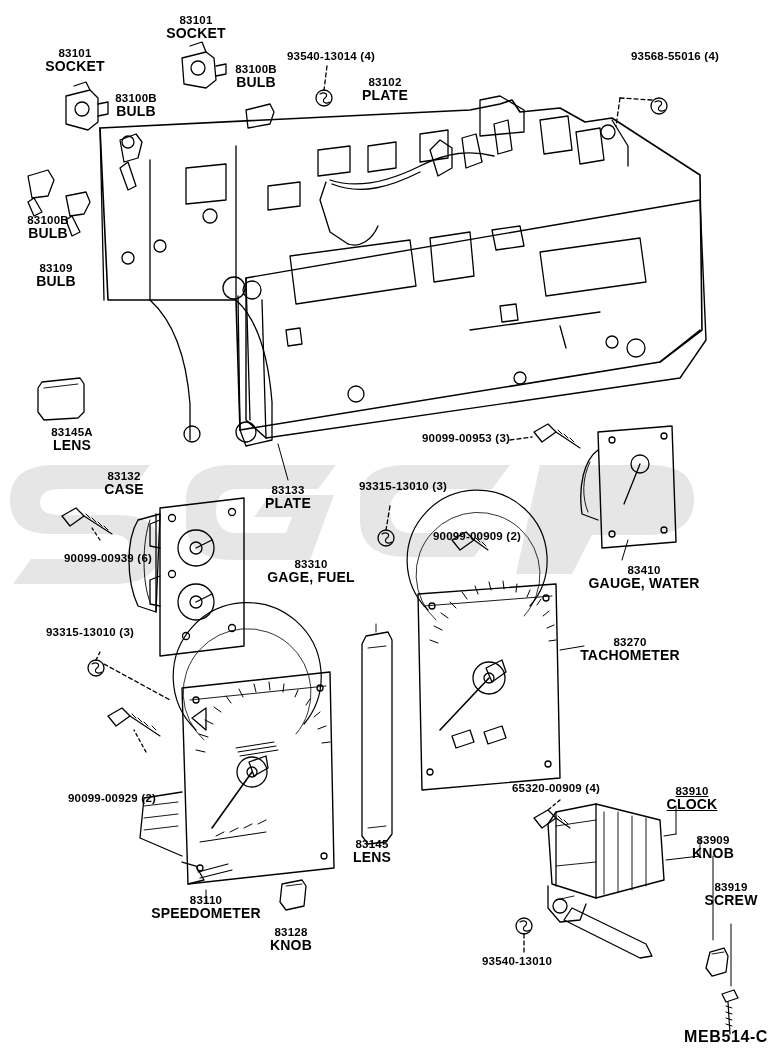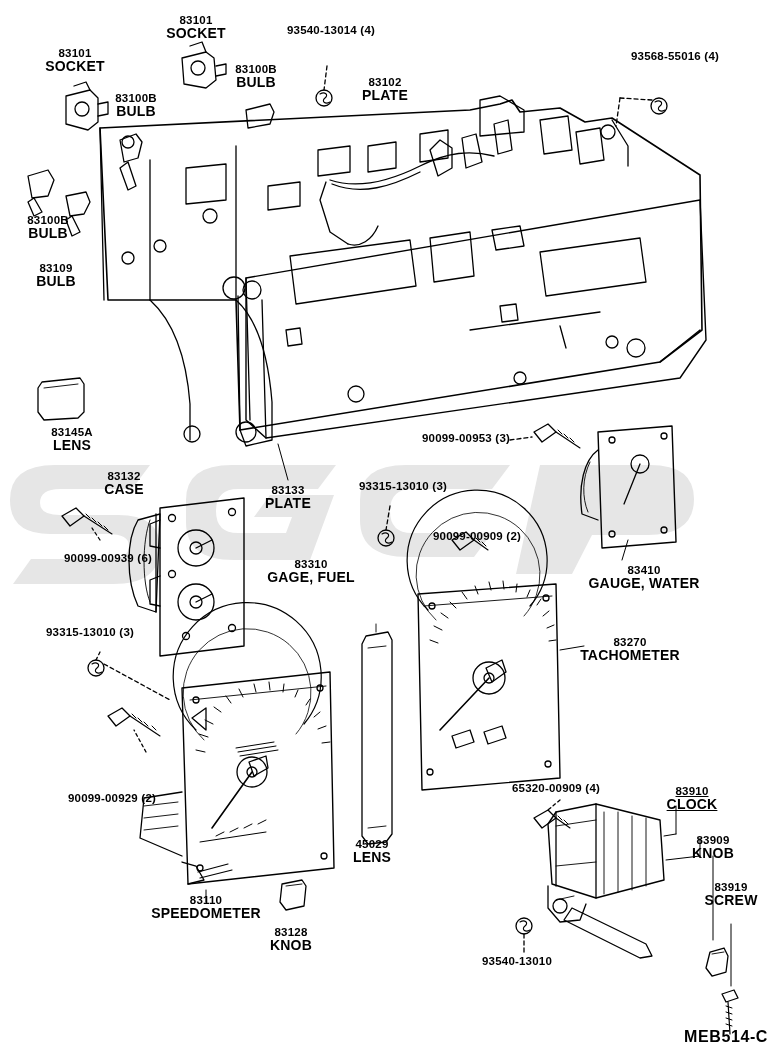--- a/index.html
+++ b/index.html
@@ -351,21 +351,21 @@
   <div class="lbl" style="left:146px; top:14px; width:100px;">
     <span class="pn">83101</span>
     <span class="nm">SOCKET</span>
   </div>
 
   <div class="lbl" style="left:25px; top:47px; width:100px;">
     <span class="pn">83101</span>
     <span class="nm">SOCKET</span>
   </div>
 
-  <div class="lbl" style="left:251px; top:24px; width:160px;">
+  <div class="lbl" style="left:251px; top:50px; width:160px;">
     <span class="pn">93540-13014 (4)</span>
   </div>
 
   <div class="lbl" style="left:335px; top:76px; width:100px;">
     <span class="pn">83102</span>
     <span class="nm">PLATE</span>
   </div>
 
   <div class="lbl" style="left:595px; top:50px; width:160px;">
     <span class="pn">93568-55016 (4)</span>
@@ -439,21 +439,21 @@
   <div class="lbl" style="left:560px; top:636px; width:140px;">
     <span class="pn">83270</span>
     <span class="nm">TACHOMETER</span>
   </div>
 
   <div class="lbl" style="left:32px; top:792px; width:160px;">
     <span class="pn">90099-00929 (2)</span>
   </div>
 
   <div class="lbl" style="left:322px; top:838px; width:100px;">
-    <span class="pn">45029</span>
+    <span class="pn">83145</span>
     <span class="nm">LENS</span>
   </div>
 
   <div class="lbl" style="left:476px; top:782px; width:160px;">
     <span class="pn">65320-00909 (4)</span>
   </div>
 
   <div class="lbl" style="left:642px; top:785px; width:100px;text-decoration:underline;">
     <span class="pn">83910</span>
     <span class="nm">CLOCK</span>

